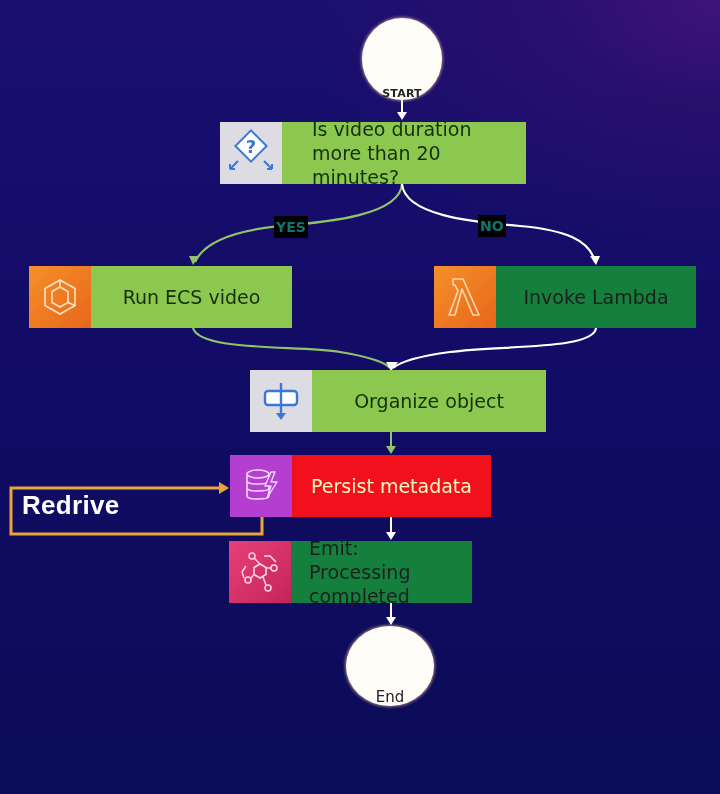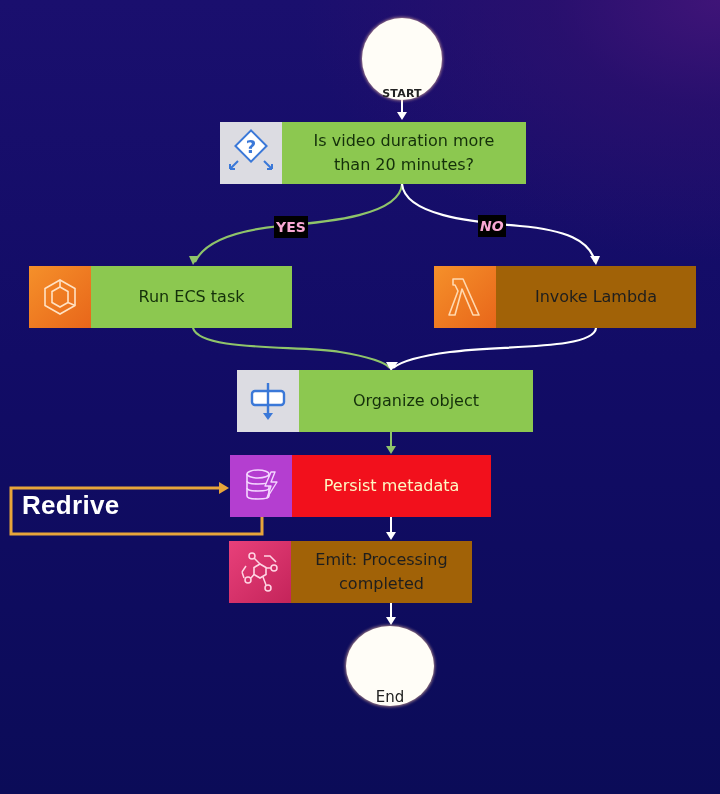--- a/index.html
+++ b/index.html
@@ -19,32 +19,32 @@
     }
     #start-node { left: 362px; top: 18px; width: 80px; height: 82px; font-size: 11px; font-weight: bold; letter-spacing: 0.2px; }
     #end-node { left: 346px; top: 626px; width: 88px; height: 80px; font-size: 15px; }
     .state {
       position: absolute; display: flex; align-items: stretch; height: 62px;
     }
     .state .icon-box {
       width: 62px; flex: none; display: flex; align-items: center; justify-content: center;
     }
     .state .label-box {
-      flex: 1; display: flex; align-items: center; justify-content: center; text-align: center;
-      font-size: 16px; line-height: 24px; padding: 0 6px;
+      flex: 1; display: flex; align-items: center; justify-content: center; 
+      font-size: 19px; line-height: 24px; padding: 0 6px;
     }
     .green { background: #8cc850; color: #14300a; }
-    .white { background: #a16207; color: #1e1e1e; }
+    .white { background: #15803d; color: #1e1e1e; }
     .red { background: #f2101c; color: #fef9c3; }
     .icon-grey { background: #dcdce2; }
     .icon-orange { background: linear-gradient(135deg, #f5902a, #e8661a); }
     .icon-purple { background: #b43ed0; }
     .icon-pink { background: linear-gradient(135deg, #e8407a, #c4245a); }
     .edge-label {
-      position: absolute; background: #000; color: #f9a8d4; font-weight: bold; font-size: 14px;
+      position: absolute; background: #000; color: #0f766e; font-weight: bold; font-size: 14px;
       padding: 4px 2px; line-height: 14px;
     }
     #redrive-label {
       position: absolute; left: 22px; top: 490px; color: #fff; font-size: 26px; font-weight: bold;
       font-family: "Liberation Sans", sans-serif; letter-spacing: 0.3px;
     }
   </style>
 </head>
 <body>
 
@@ -92,43 +92,43 @@
       <rect x="14" y="6" width="22" height="22" transform="rotate(45 25 17)" fill="#fff" stroke="#3a78d8" stroke-width="2"></rect>
       <text x="25" y="24" text-anchor="middle" font-size="18" font-weight="bold" fill="#3a78d8" font-family="DejaVu Sans, sans-serif">?</text>
       <path d="M12,32 L4,40 M4,40 L4,35 M4,40 L9,40" stroke="#3a78d8" stroke-width="2" fill="none"></path>
       <path d="M38,32 L46,40 M46,40 L46,35 M46,40 L41,40" stroke="#3a78d8" stroke-width="2" fill="none"></path>
     </svg>
   </div>
   <div class="label-box green" style="padding:0 30px;">Is video duration more than 20 minutes?</div>
 </div>
 
 <div class="edge-label" style="left:274px; top:216px;">YES</div>
-<div class="edge-label" style="left:478px; top:215px;font-style:italic;">NO</div>
+<div class="edge-label" style="left:478px; top:215px;">NO</div>
 
 <div class="state" style="left:29px; top:266px; width:263px;">
   <div class="icon-box icon-orange">
     <svg width="40" height="40" viewBox="0 0 40 40">
       <path d="M20,3 L35,11.5 L35,28.5 L20,37 L5,28.5 L5,11.5 Z" fill="none" stroke="#ffe2c4" stroke-width="1.6"></path>
       <path d="M20,10 L28,14.5 L28,25.5 L20,30 L12,25.5 L12,14.5 Z" fill="none" stroke="#ffe2c4" stroke-width="1.6"></path>
       <path d="M20,3 L20,10 M28,25.5 L35,28.5" stroke="#ffe2c4" stroke-width="1.6"></path>
     </svg>
   </div>
-  <div class="label-box green">Run ECS task</div>
+  <div class="label-box green">Run ECS video</div>
 </div>
 
 <div class="state" style="left:434px; top:266px; width:262px;">
   <div class="icon-box icon-orange">
     <svg width="40" height="44" viewBox="0 0 40 44">
       <path d="M8,4 L18,4 L34,40 L28,40 L17,14 L10,40 L4,40 L13,16 L10,10 L8,10 Z" fill="none" stroke="#ffd9b0" stroke-width="1.6" stroke-linejoin="round"></path>
     </svg>
   </div>
   <div class="label-box white">Invoke Lambda</div>
 </div>
 
-<div class="state" style="left:229px; top:370px; width:296px;padding-left:8px;">
+<div class="state" style="left:242px; top:370px; width:296px;padding-left:8px;">
   <div class="icon-box icon-grey">
     <svg width="44" height="44" viewBox="0 0 44 44">
       <rect x="6" y="12" width="32" height="14" rx="3" fill="#fff" stroke="#3a78d8" stroke-width="2.4"></rect>
       <line x1="22" y1="4" x2="22" y2="36" stroke="#3a78d8" stroke-width="2.4"></line>
       <path d="M17,34 L27,34 L22,41 z" fill="#3a78d8"></path>
     </svg>
   </div>
   <div class="label-box green">Organize object</div>
 </div>
 

